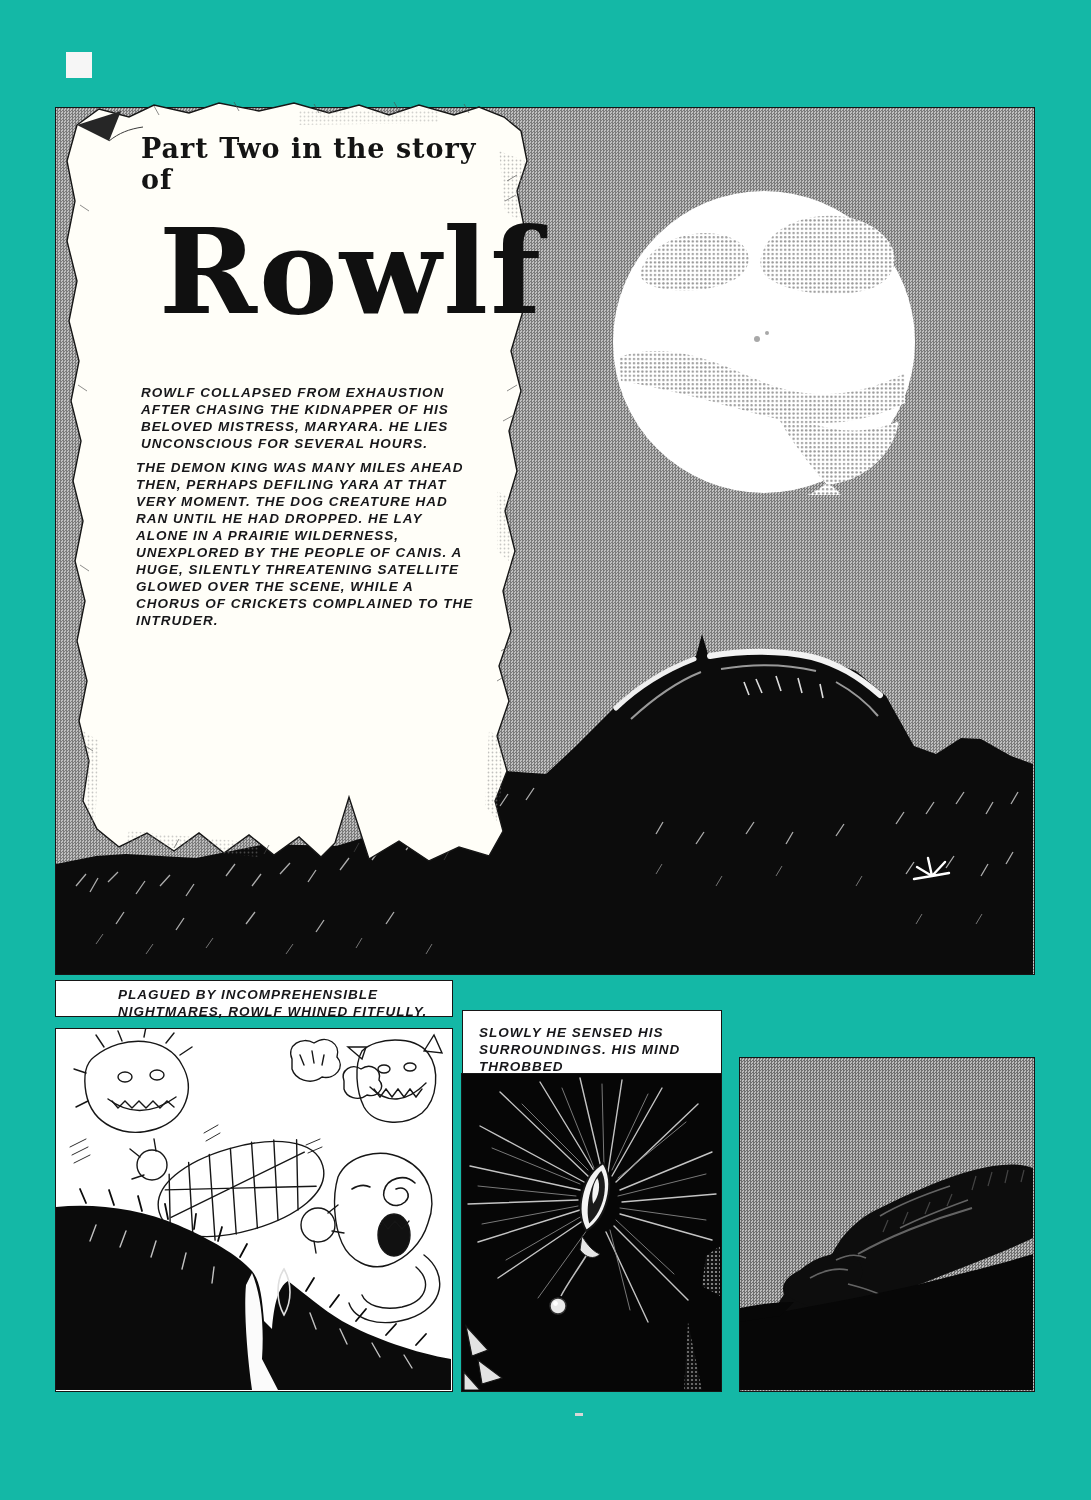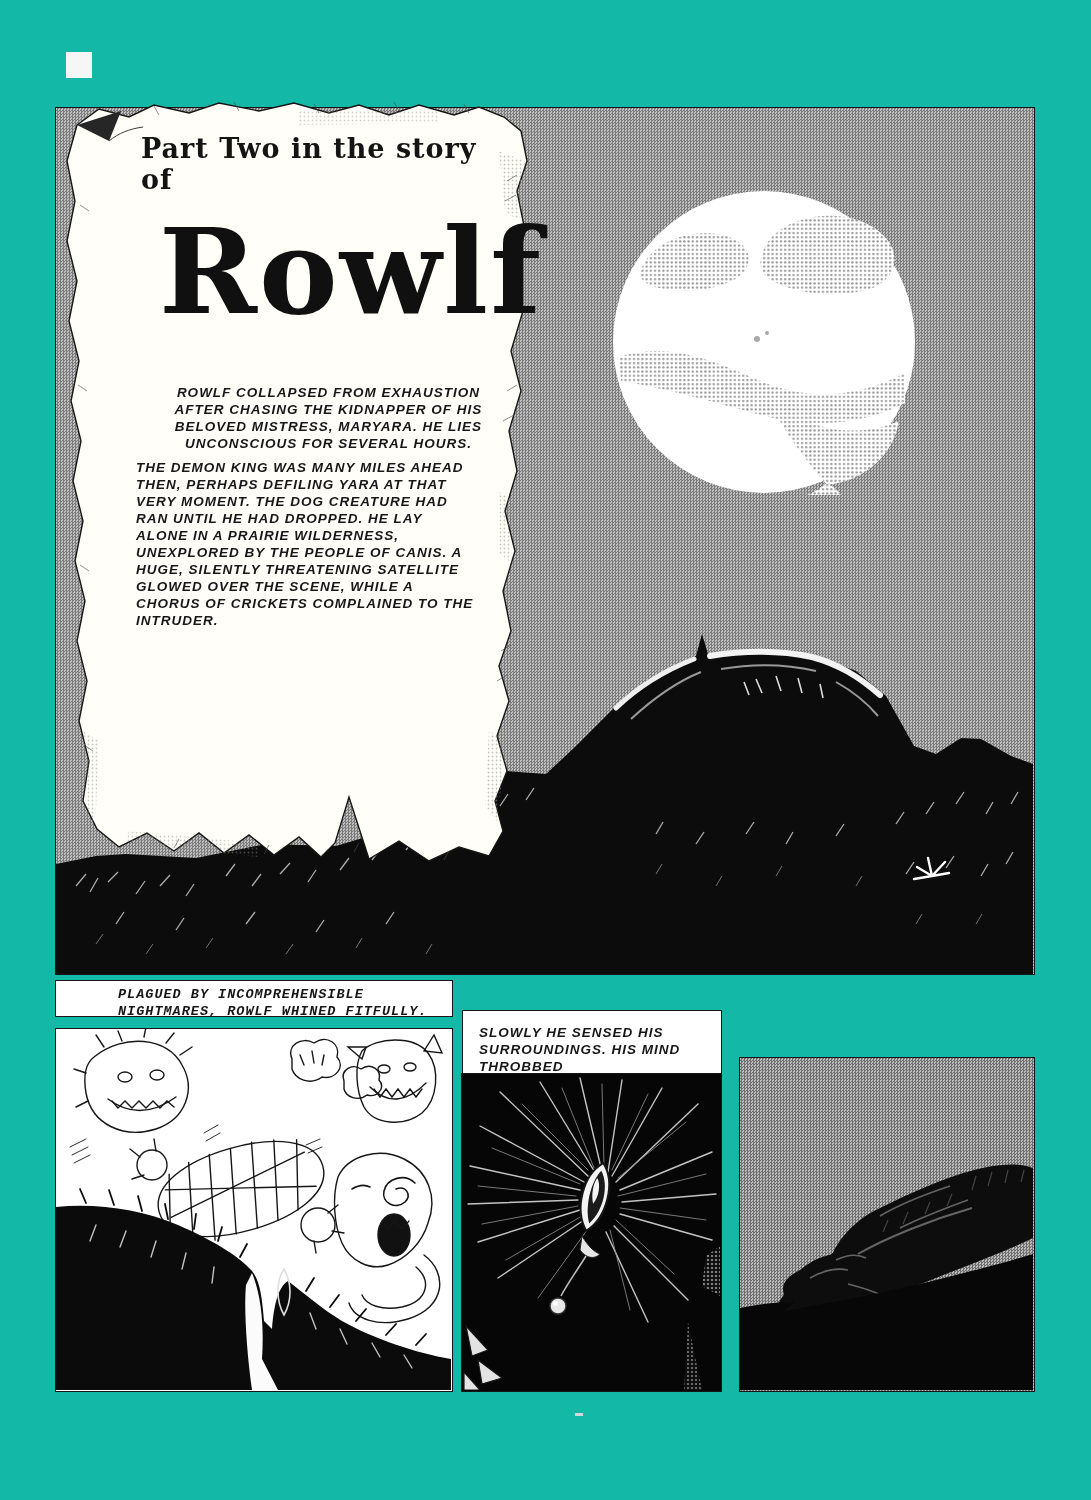--- a/index.html
+++ b/index.html
@@ -106,38 +106,38 @@
         <path d="M30,120 l-9,-6 M28,300 l-9,-6 M30,480 l-9,-6 M34,660 l-9,-6"></path>
         <path d="M100,24 l-5,-9 M180,20 l-5,-9 M260,22 l-5,-9 M340,20 l-5,-9 M410,22 l-5,-9"></path>
         <path d="M120,748 l-5,9 M210,754 l-5,9 M300,752 l-5,9 M390,760 l-5,9"></path>
       </g>
     </svg>
 
     <div class="abs" style="left:85px;top:25px;width:360px;">
       <div class="kicker">Part Two in the story of</div>
       <div class="big-title" style="margin:18px 0 0 18px;">Rowlf</div>
     </div>
-    <div class="abs lettering" style="left:100px;top:276px;width:345px;text-align:center;">ROWLF COLLAPSED FROM EXHAUSTION
+    <div class="abs lettering" style="left:85px;top:276px;width:345px;">ROWLF COLLAPSED FROM EXHAUSTION
 AFTER CHASING THE KIDNAPPER OF HIS
 BELOVED MISTRESS, MARYARA. HE LIES
 UNCONSCIOUS FOR SEVERAL HOURS.</div>
     <div class="abs lettering" style="left:80px;top:351px;width:345px;font-style:italic;">THE DEMON KING WAS MANY MILES AHEAD
 THEN, PERHAPS DEFILING YARA AT THAT
 VERY MOMENT. THE DOG CREATURE HAD
 RAN UNTIL HE HAD DROPPED. HE LAY
 ALONE IN A PRAIRIE WILDERNESS,
 UNEXPLORED BY THE PEOPLE OF CANIS. A
 HUGE, SILENTLY THREATENING SATELLITE
 GLOWED OVER THE SCENE, WHILE A
 CHORUS OF CRICKETS COMPLAINED TO THE
 INTRUDER.</div>
   </div>
 
   <div class="abs caption-box" style="left:55px;top:980px;width:398px;height:37px;">
-    <div class="lettering" style="padding:5px 8px 0 62px;font-family:Liberation Mono, monospace;">PLAGUED BY INCOMPREHENSIBLE
+    <div class="lettering" style="padding:5px 8px 0 62px;">PLAGUED BY INCOMPREHENSIBLE
 NIGHTMARES, ROWLF WHINED FITFULLY.</div>
   </div>
   <div class="abs caption-box" style="left:462px;top:1010px;width:260px;height:82px;">
     <div class="lettering" style="padding:13px 6px 0 16px;">SLOWLY HE SENSED HIS
 SURROUNDINGS. HIS MIND THROBBED
 PAINFULLY WITH THE SURGE OF
 UNACCUSTOMED THOUGHTS.</div>
   </div>
 
   <div class="abs panel" style="left:55px;top:1028px;width:398px;height:364px;background:#ffffff;overflow:hidden;">

